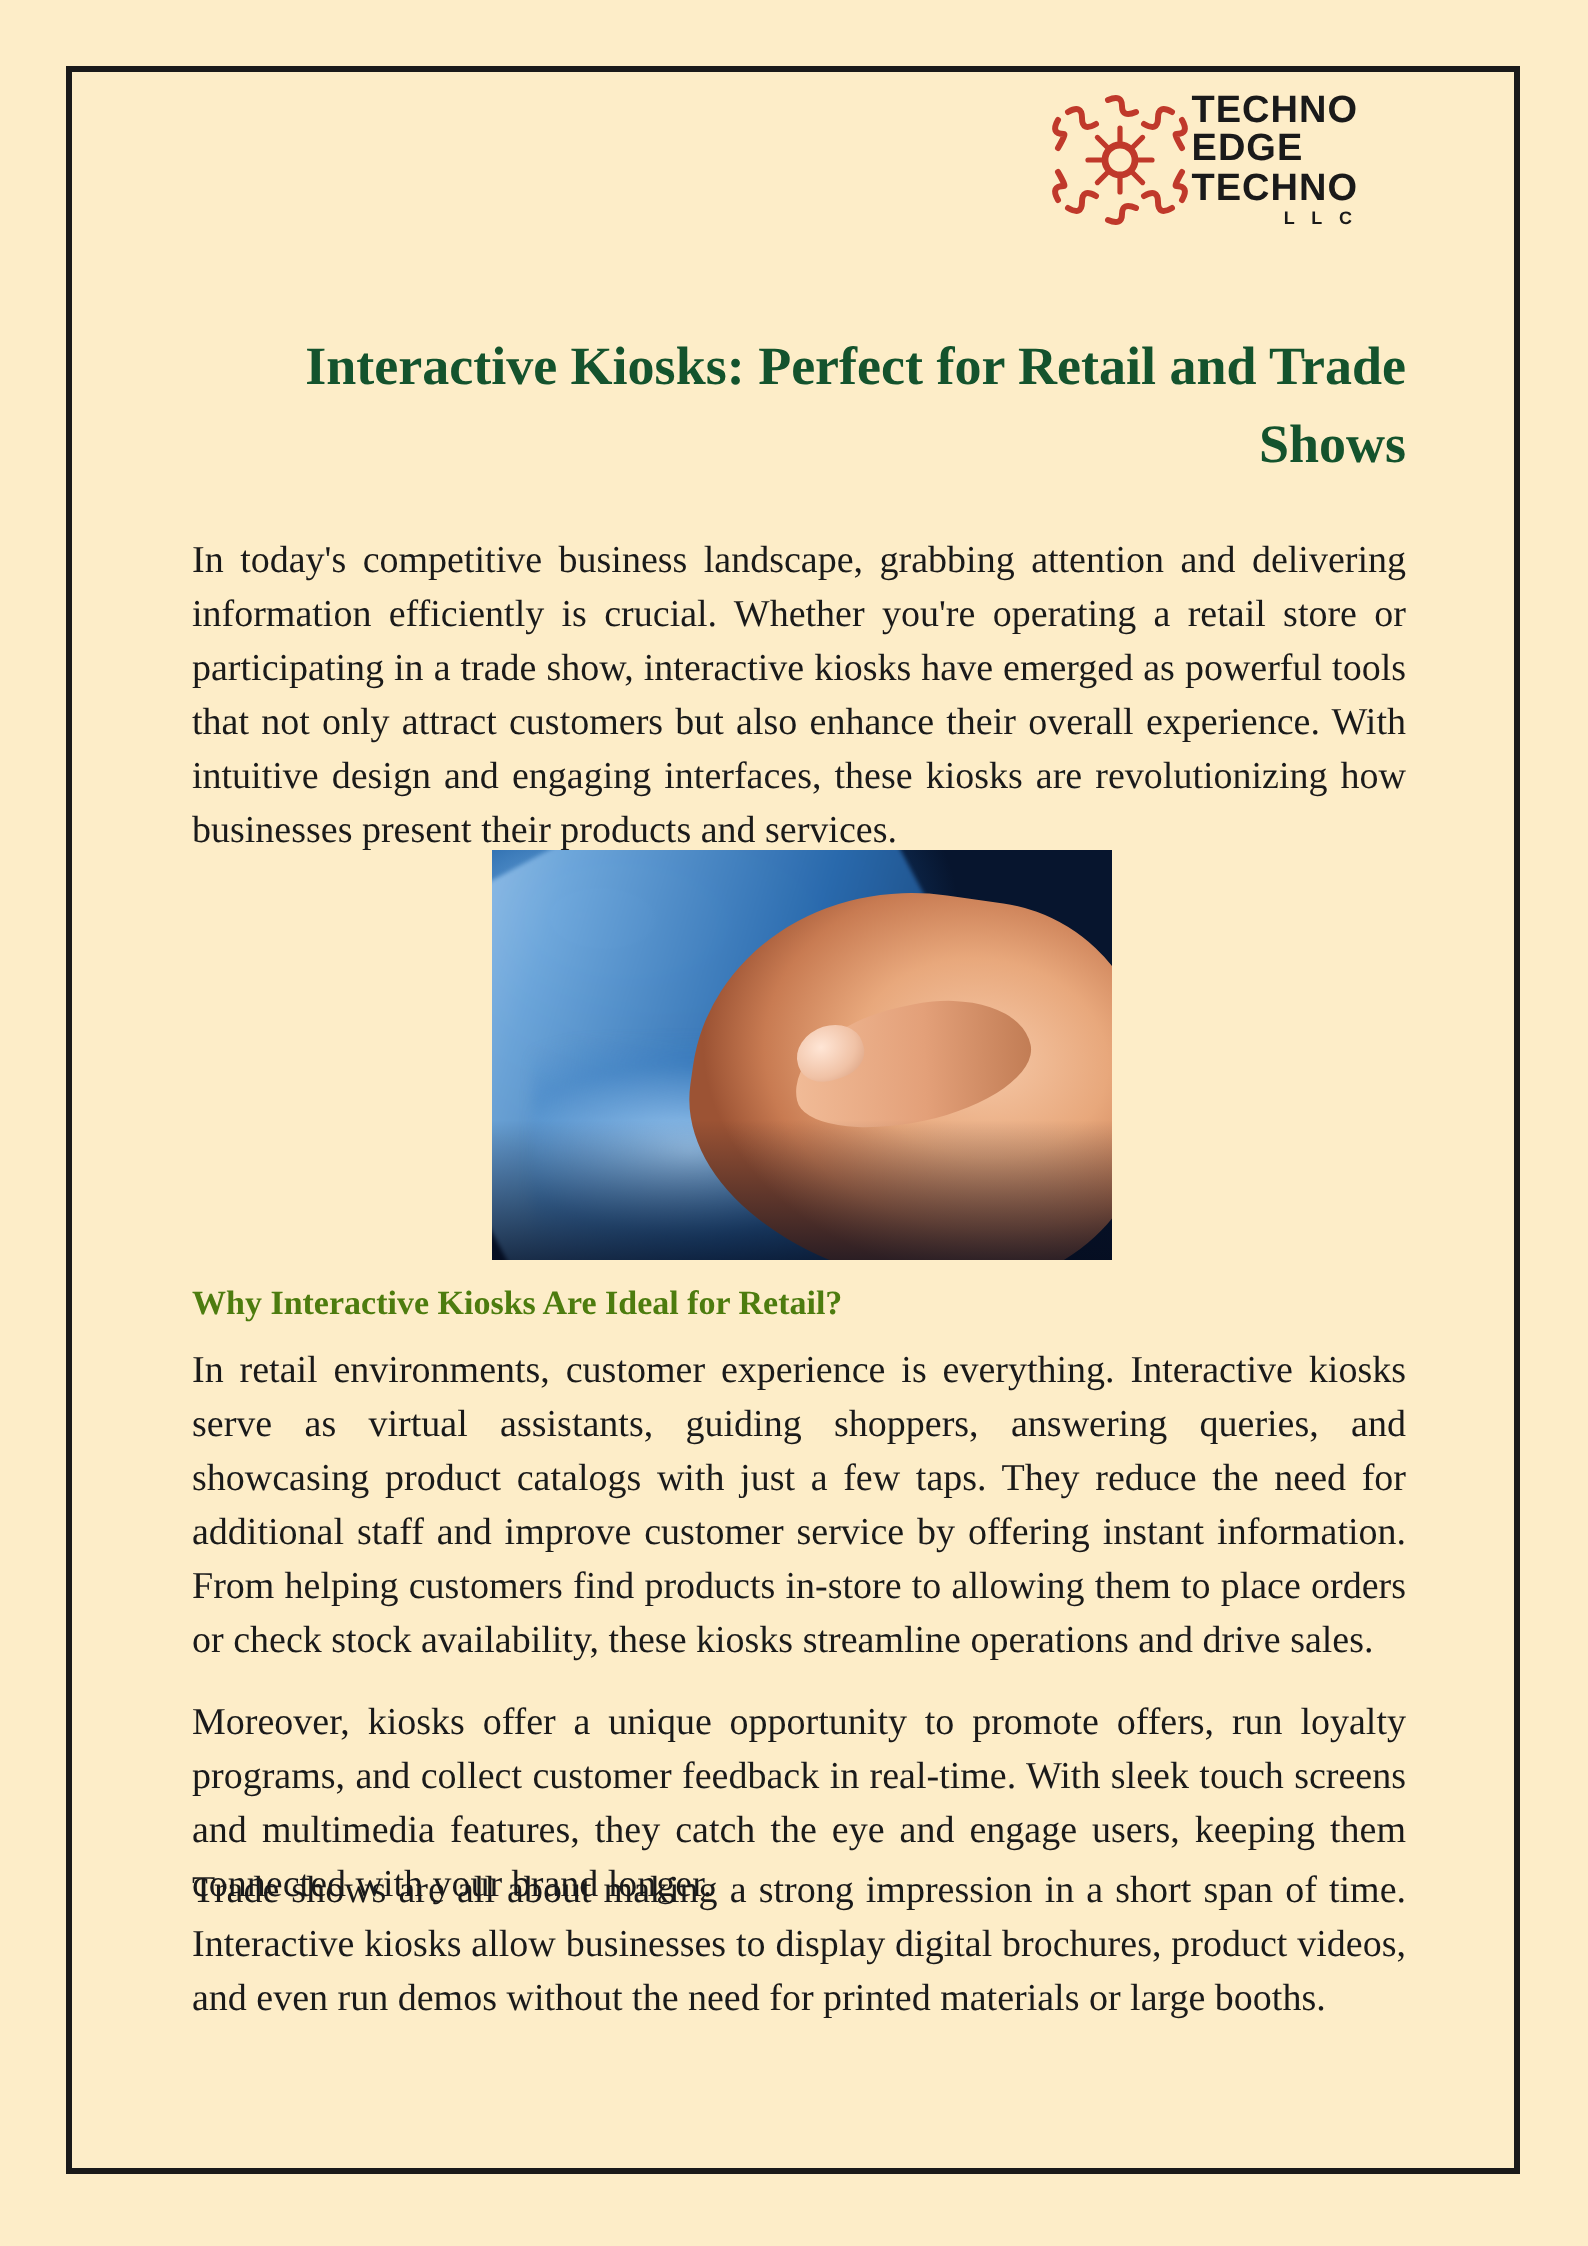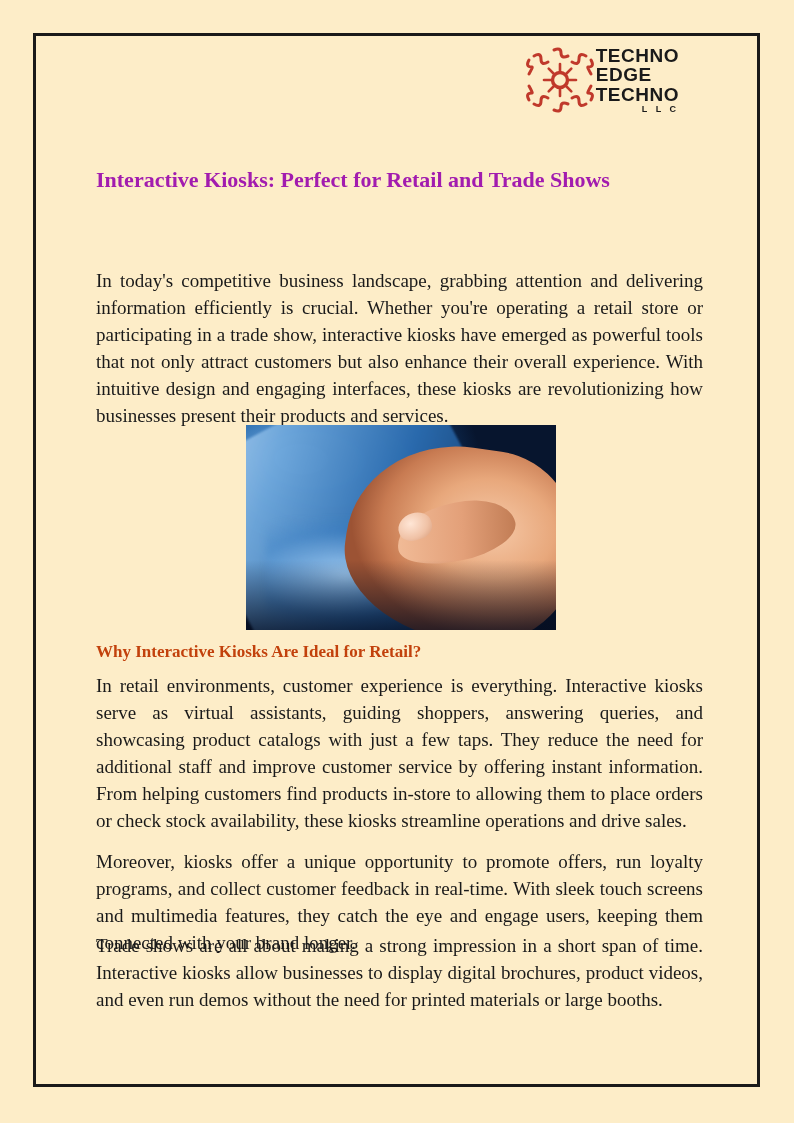--- a/index.html
+++ b/index.html
@@ -59,45 +59,45 @@
     font-weight: bold;
     margin-top: 1px;
   }
   
   h1.doc-title {
     position: absolute;
     top: 128px;
     left: 0;
     width: 607px;
     margin: 0;
-    font-size: 22px;
+    font-size: 27px;
     line-height: 1.45;
     font-weight: bold;
-    color: #a21caf;
-    text-align: left;
+    color: #14532d;
+    text-align: right;
     font-family: "Liberation Serif", serif;
   }
   .body-block {
     position: absolute;
     left: 0;
     width: 607px;
   }
   p.para {
     margin: 0 0 14px 0;
     font-size: 19px;
     line-height: 1.42;
     color: #1a1a1a;
     text-align: justify;
     text-justify: inter-word;
   }
   h2.sub {
     margin: 0 0 11px 0;
     font-size: 17px;
     font-weight: bold;
-    color: #c2410c;
+    color: #4d7c0f;
     font-family: "Liberation Serif", serif;
   }
   
   .photo {
     position: absolute;
     left: 150px;
     top: 389px;
     width: 310px;
     height: 205px;
     overflow: hidden;

